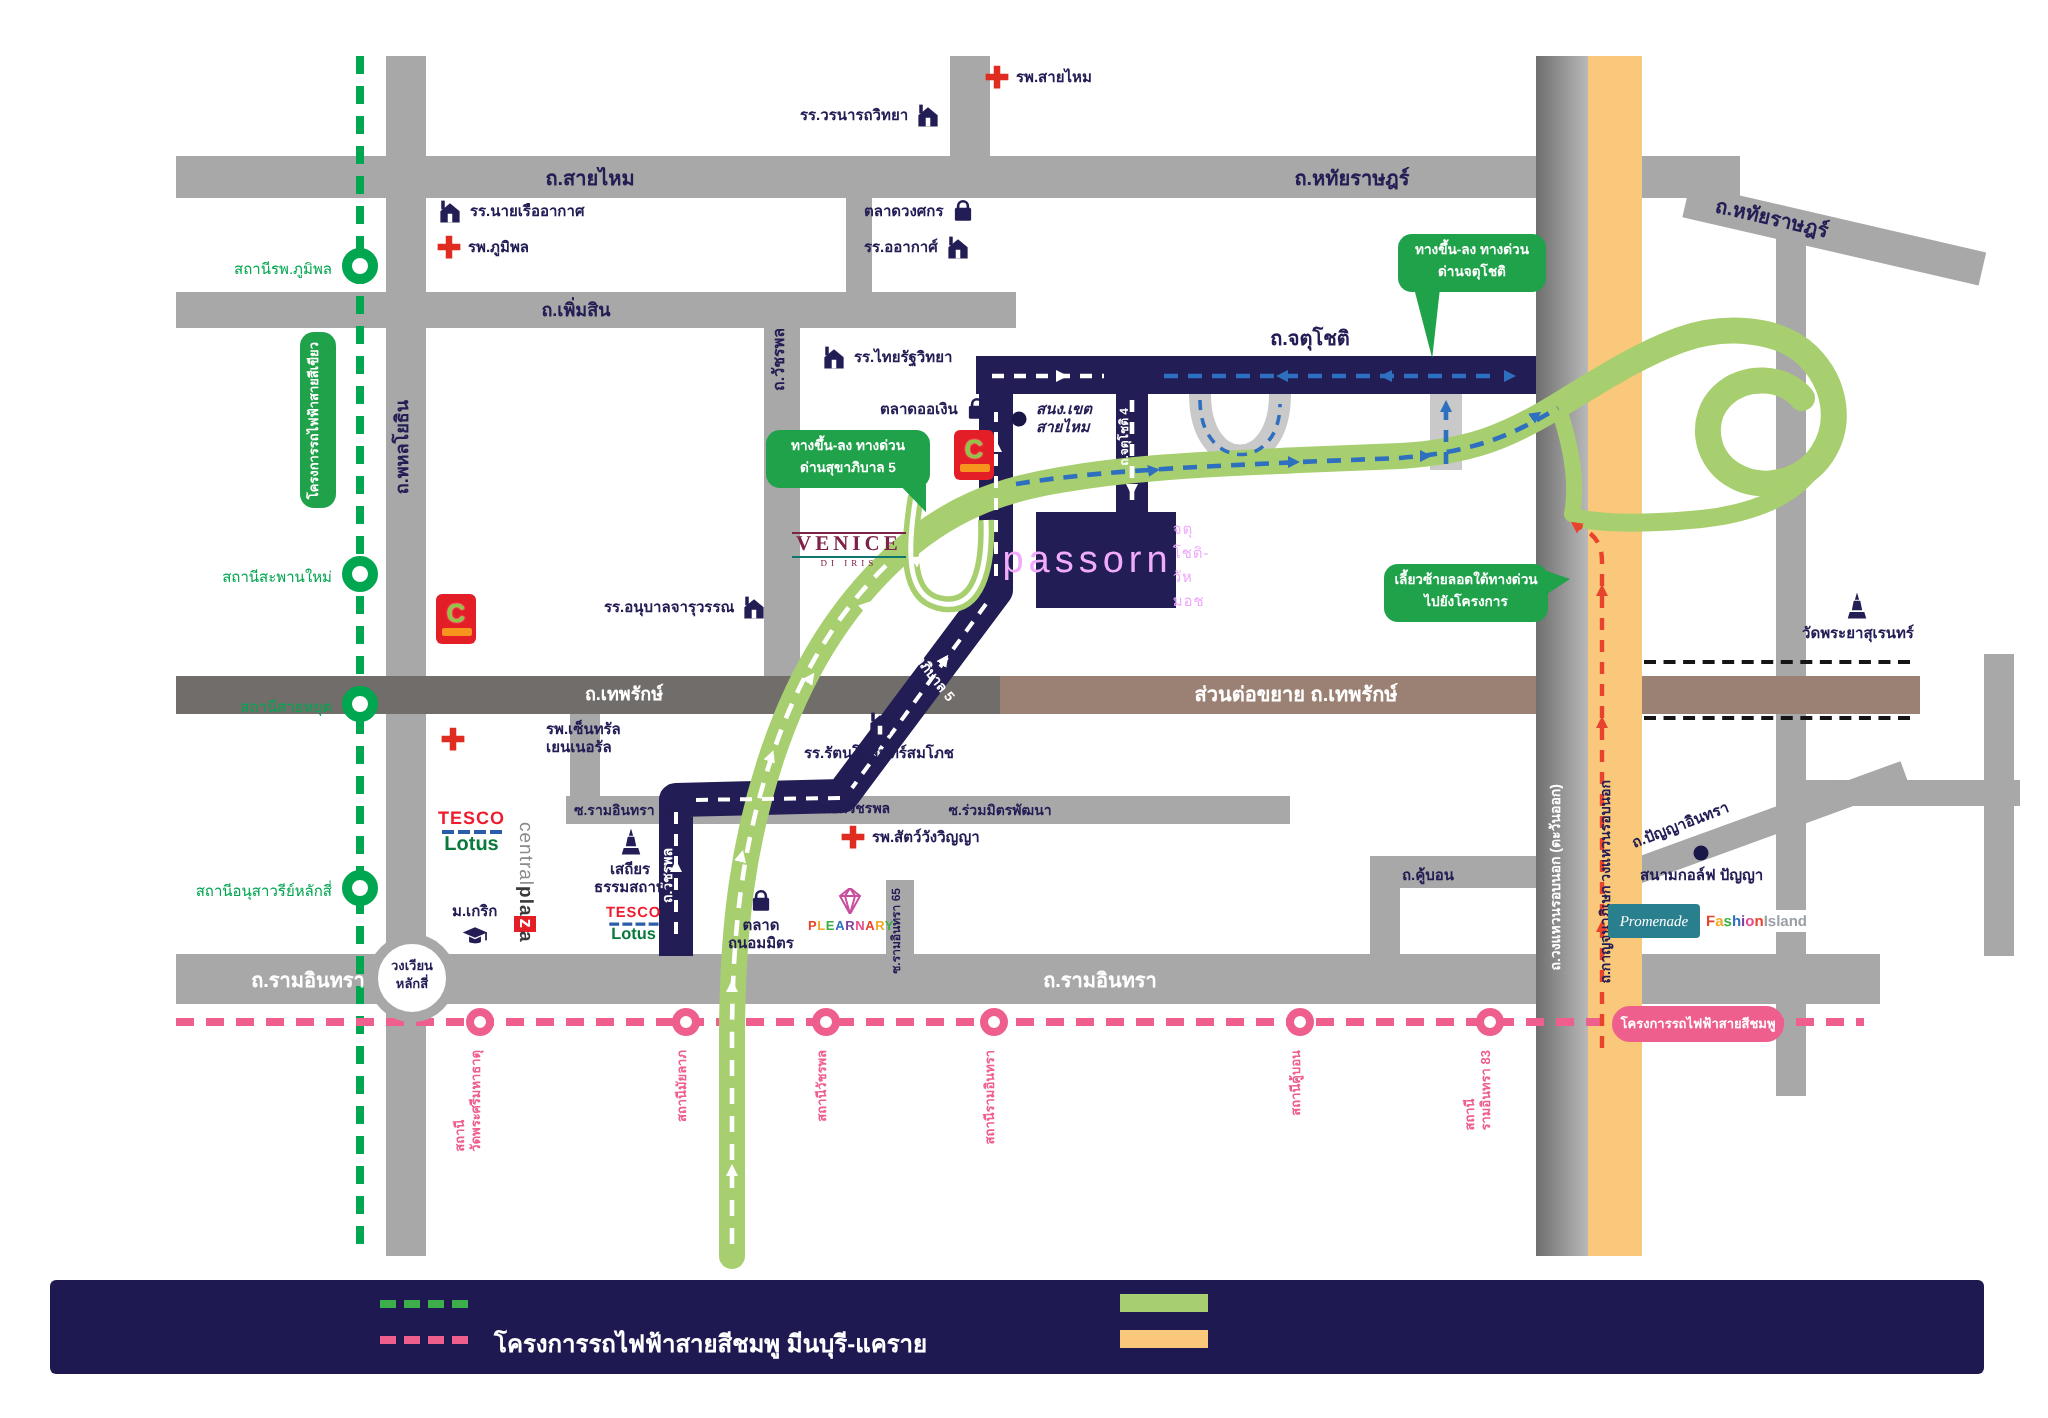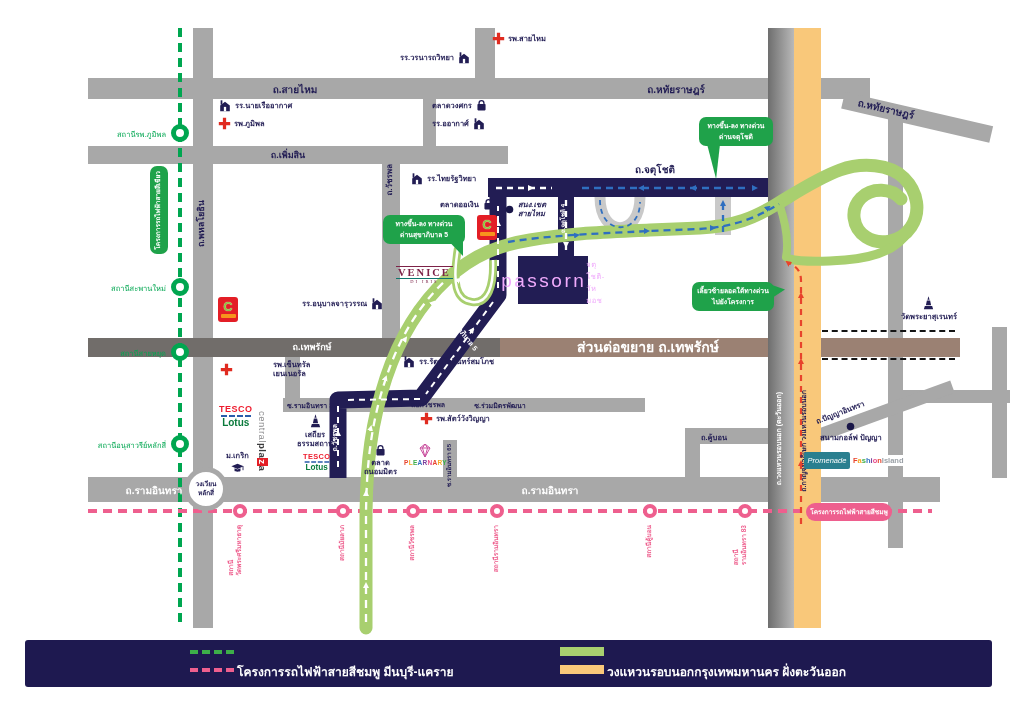--- a/index.html
+++ b/index.html
@@ -73,21 +73,21 @@
 .venice{position:absolute;color:#7d2248;text-align:center;z-index:10;font-family:"Liberation Serif",serif}
 .venice .v1{font-weight:bold;font-size:10.5px;letter-spacing:2px;border-top:1px solid #7d2248;border-bottom:1px solid #0f766e;padding:0 2px}
 .venice .v2{font-size:4.5px;letter-spacing:2px}
 .cplaza span{font-size:9.5px;letter-spacing:.5px}
 .cplaza .c1{color:#8b8b8d}
 .cplaza .c2{color:#3b3b3d;font-weight:bold}
 .cplaza .cz{background:#e31e26;color:#fff;font-weight:bold;padding:0 1px}
 .plearnary{position:absolute;display:flex;flex-direction:column;align-items:center;z-index:10;line-height:1}
 .plearnary .txt{font-size:6.5px;font-weight:bold;letter-spacing:.3px}
 .promenade{position:absolute;width:46px;height:17px;background:#2a7f8f;border-radius:2px;color:#fff;z-index:10;
-           display:flex;align-items:center;justify-content:center;font-family:Liberation Sans, sans-serif;font-style:italic;font-size:7.5px}
+           display:flex;align-items:center;justify-content:center;font-family:Liberation Serif, serif;font-style:italic;font-size:7.5px}
 .fashionisland{position:absolute;z-index:10;font-weight:bold;font-size:7.5px;background:#fff;padding:1px 2px;white-space:nowrap}
 .fashionisland .isl{color:#9aa0a6}
 </style>
 </head>
 <body>
 
 <div id="map">
 
   <div class="road" style="left:88px;top:78px;width:782px;height:21px"></div>
   <div class="road" style="left:845px;top:92px;width:152px;height:17px;transform:rotate(13deg);transform-origin:0 0"></div>
@@ -188,21 +188,21 @@
     <path d="M794,267 L787,262" marker-end="url(#ar)" fill="none"></path>
   </svg>
 
   <div id="road-labels">
       <div class="road-label" style="left: 295px; top: 89px; font-size: 10px; transform: translate(-50%, -50%) rotate(0deg);">ถ.สายไหม</div>
       <div class="road-label" style="left: 676px; top: 89px; font-size: 10px; transform: translate(-50%, -50%) rotate(0deg);">ถ.หทัยราษฎร์</div>
       <div class="road-label" style="left: 886px; top: 109px; font-size: 10px; transform: translate(-50%, -50%) rotate(13deg);">ถ.หทัยราษฎร์</div>
       <div class="road-label" style="left: 288px; top: 155px; font-size: 9px; transform: translate(-50%, -50%) rotate(0deg);">ถ.เพิ่มสิน</div>
       <div class="road-label" style="left: 655px; top: 169px; font-size: 10px; transform: translate(-50%, -50%) rotate(0deg);">ถ.จตุโชติ</div>
       <div class="road-label white" style="left: 312px; top: 347px; font-size: 9px; transform: translate(-50%, -50%) rotate(0deg);">ถ.เทพรักษ์</div>
-      <div class="road-label white" style="left: 648px; top: 347px; font-size: 14px; transform: translate(-50%, -50%) rotate(0deg);">ส่วนต่อขยาย ถ.เทพรักษ์</div>
+      <div class="road-label white" style="left: 648px; top: 347px; font-size: 10px; transform: translate(-50%, -50%) rotate(0deg);">ส่วนต่อขยาย ถ.เทพรักษ์</div>
       <div class="road-label" style="left: 312px; top: 405px; font-size: 7px; transform: translate(-50%, -50%) rotate(0deg);">ซ.รามอินทรา 39</div>
       <div class="road-label" style="left: 428px; top: 404px; font-size: 7px; transform: translate(-50%, -50%) rotate(0deg);">แยกวัชรพล</div>
       <div class="road-label" style="left: 500px; top: 405px; font-size: 7px; transform: translate(-50%, -50%) rotate(0deg);">ซ.ร่วมมิตรพัฒนา</div>
       <div class="road-label white" style="left: 154px; top: 490px; font-size: 10px; transform: translate(-50%, -50%) rotate(0deg);">ถ.รามอินทรา</div>
       <div class="road-label white" style="left: 550px; top: 490px; font-size: 10px; transform: translate(-50%, -50%) rotate(0deg);">ถ.รามอินทรา</div>
       <div class="road-label" style="left: 714px; top: 437px; font-size: 7.5px; transform: translate(-50%, -50%) rotate(0deg);">ถ.คู้บอน</div>
       <div class="road-label" style="left: 840px; top: 412px; font-size: 7.5px; transform: translate(-50%, -50%) rotate(-21deg);">ถ.ปัญญาอินทรา</div>
       <div class="road-label white" style="left: 463px; top: 333px; font-size: 7px; transform: translate(-50%, -50%) rotate(52deg);">ถ.สุขาภิบาล 5</div>
     </div>
   <div id="vlabels">
@@ -308,21 +308,21 @@
         <span class="lm-label">รร.อนุบาลจารุวรรณ</span>
       </div>
       <div class="landmark icon-left" style="left: 220px; top: 360px; gap: 40px;">
         <span class="lm-icon">
           <svg width="13" height="13" viewBox="0 0 16 16">
             <path fill="#e02b20" d="M6,1 h4 v5 h5 v4 h-5 v5 H6 v-5 H1 V6 h5 z"></path>
           </svg>
         </span>
         <span class="lm-label">รพ.เซ็นทรัล<br>เยนเนอรัล</span>
       </div>
-      <div class="landmark icon-left" style="left: 402px; top: 355px;">
+      <div class="landmark icon-left" style="left: 402px; top: 355px; flex-direction: column;">
         <span class="lm-icon">
           <svg width="14" height="14" viewBox="0 0 16 16">
             <rect x="3" y="1.5" width="2" height="5" fill="#221d54"></rect>
             <path fill="#221d54" d="M2.5,7.5 L8,3 L13.5,7.5 L13.5,14 L2.5,14 Z"></path>
             <rect x="6.7" y="9" width="2.6" height="5" fill="#fff"></rect>
           </svg>
         </span>
         <span class="lm-label">รร.รัตนโกสินทร์สมโภช</span>
       </div>
       <div class="landmark icon-left" style="left: 420px; top: 412px;">
@@ -454,18 +454,17 @@
   </div>
 
   <div id="passorn-box">
     <div class="pw">passorn</div>
     <div class="ps">จตุโชติ-วัหมอช</div>
   </div>
 
   <div id="legend">
     <div class="sw sw-dash-green" style="left:165px;top:10px"></div>
     <div class="sw sw-dash-pink" style="left:165px;top:28px"></div>
-    <div class="legend-label" style="left:212px;top:22px">โครงการรถไฟฟ้าสายสีชมพู มีนบุรี-แคราย</div>
+    <div class="legend-label" style="left:222px;top:22px">โครงการรถไฟฟ้าสายสีชมพู มีนบุรี-แคราย</div>
     <div class="sw sw-bar-green" style="left:535px;top:7px"></div>
     <div class="sw sw-bar-orange" style="left:535px;top:25px"></div>
-    <div class="legend-label" style="left:582px;top:22px">วงแหวนรอบนอกกรุงเทพมหานคร ฝั่งตะวันออก</div>
   </div>
 </div>
 
 </body></html>

